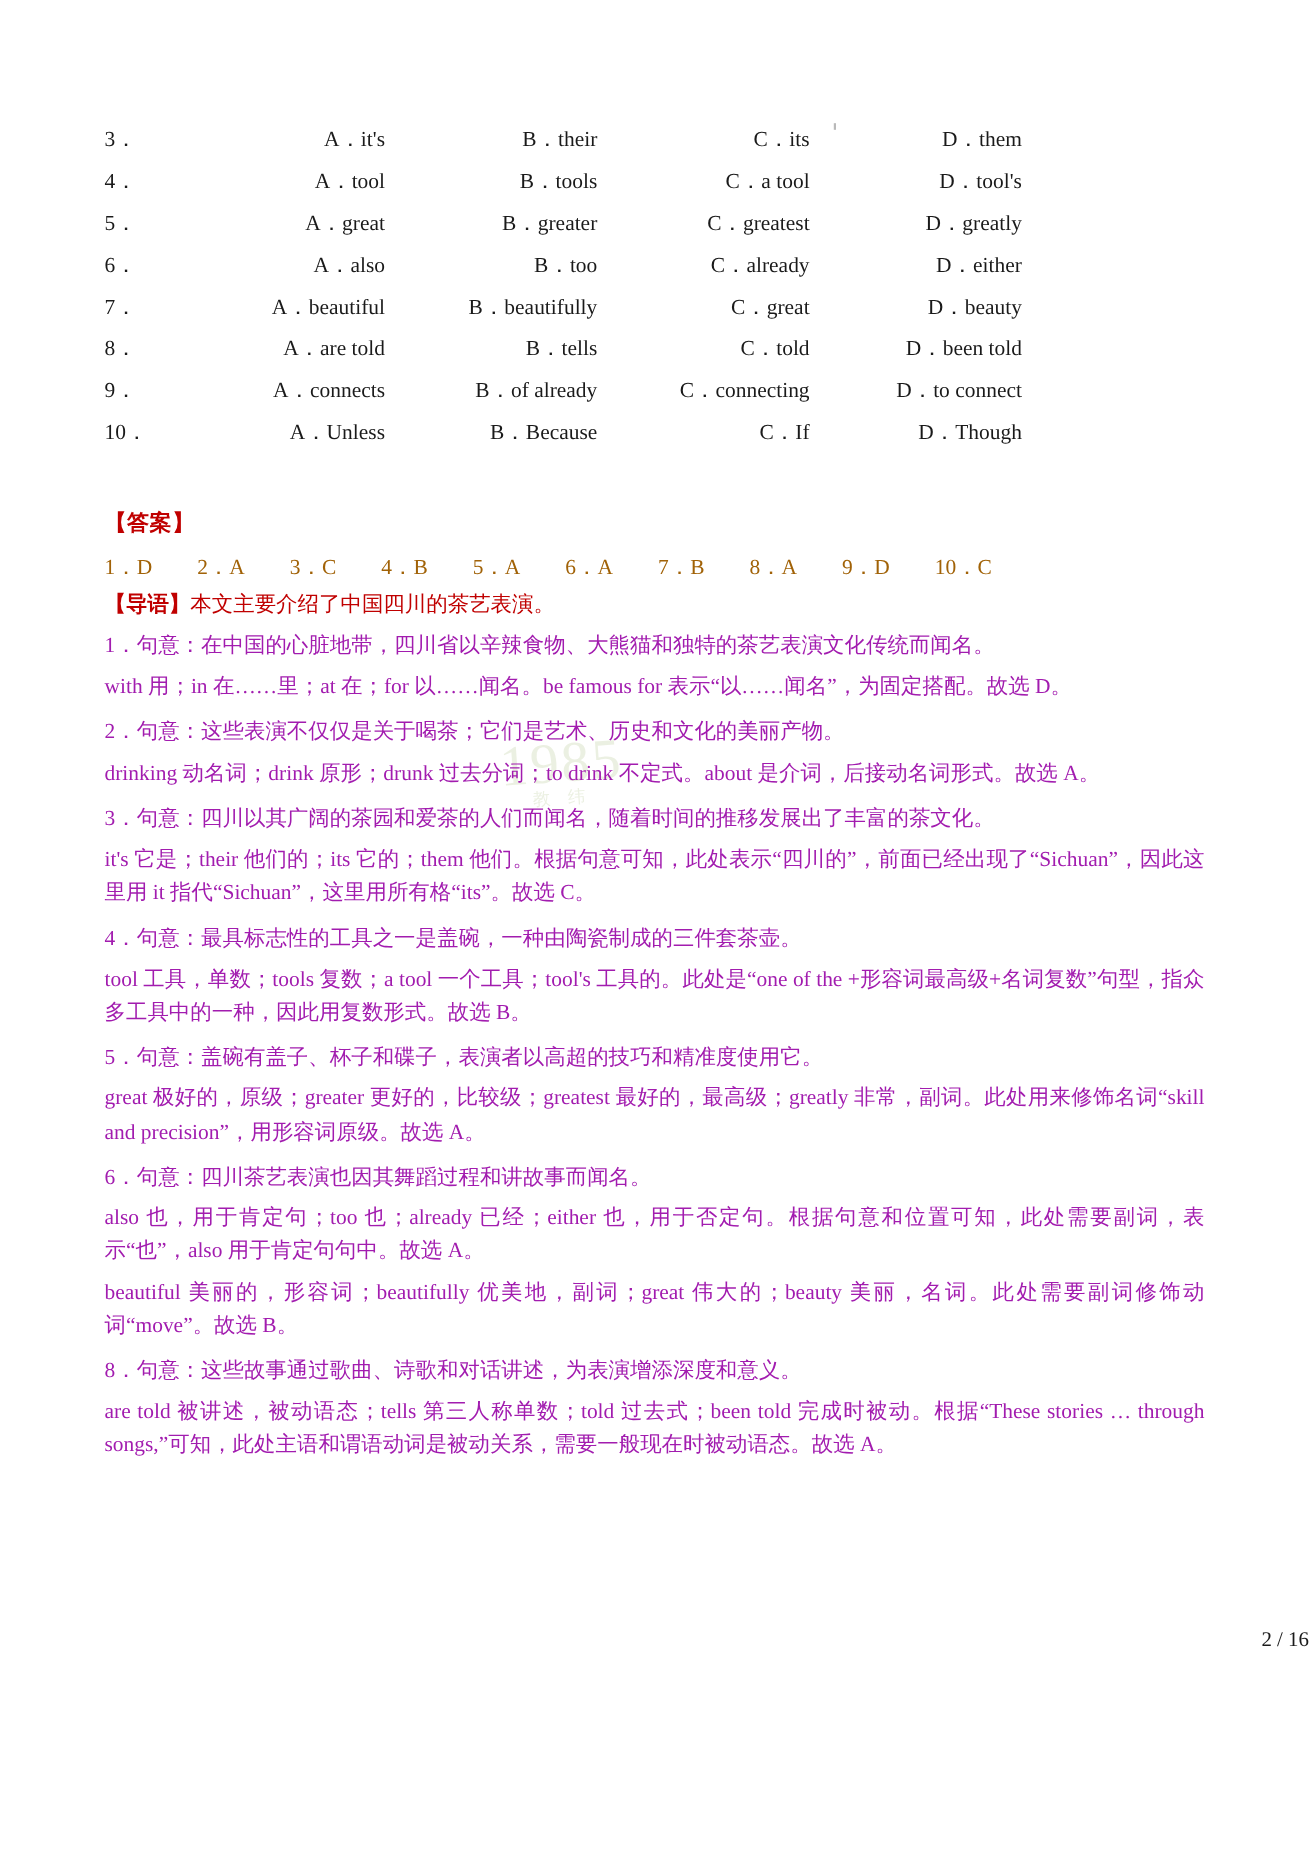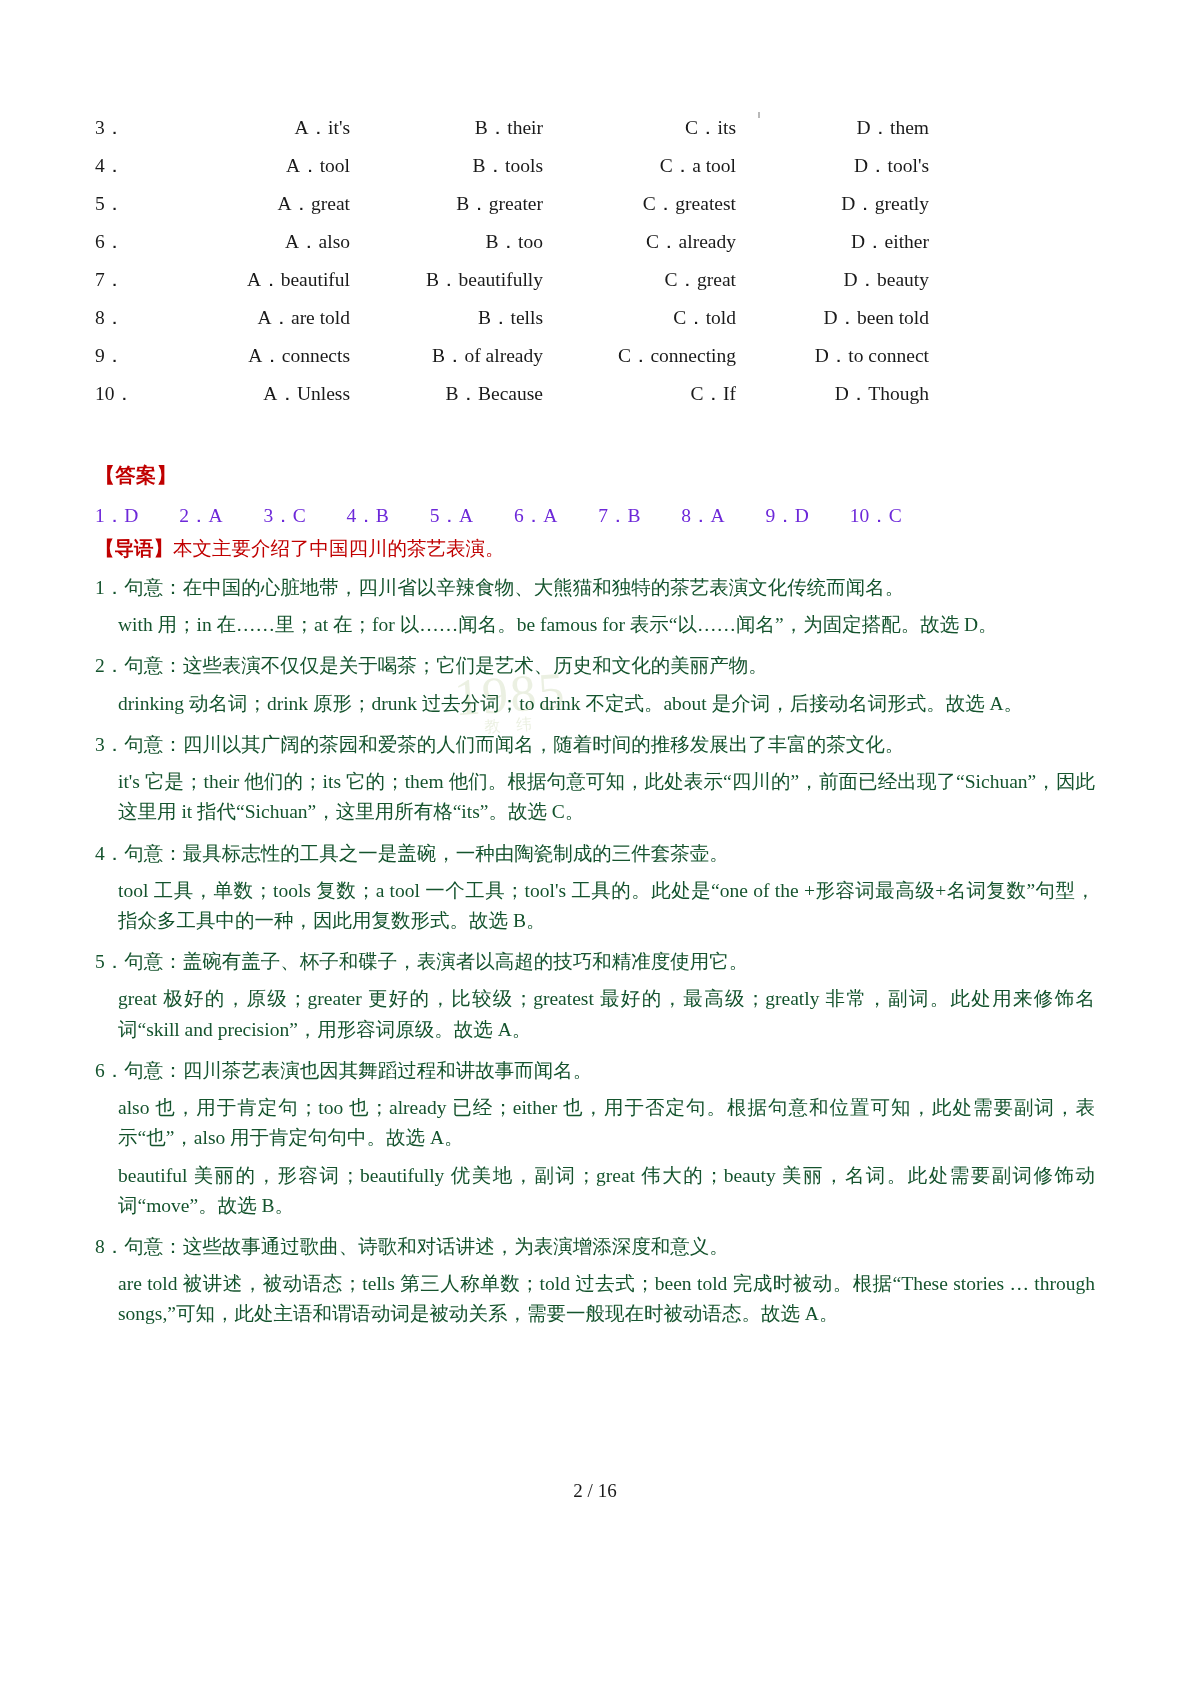--- a/index.html
+++ b/index.html
@@ -65,48 +65,48 @@
   .ans-header {
     margin-top: 40px;
     font-size: 20px;
     font-weight: bold;
     color: #c00000;
     letter-spacing: 0.5px;
   }
   .ans-line {
     margin-top: 13px;
     font-size: 19.5px;
-    color: #6d28d9;
+    color: #a16207;
     white-space: nowrap;
   }
   .ans-line .a-item {
     display: inline-block;
     margin-right: 36px;
   }
   .guide {
     margin-top: 6px;
     font-size: 19.5px;
     color: #c00000;
   }
   .guide b { font-weight: bold; }
   p.ex {
     margin: 0;
     margin-top: 11px;
     font-size: 19.5px;
     line-height: 1.55;
-    color: #14532d;
+    color: #a21caf;
     text-align: justify;
   }
-  p.ex.tight { margin-top: 7px; margin-left: 23px; }
+  p.ex.tight { margin-top: 7px; }
   .footer {
     position: absolute;
     left: 0;
     top: 1480px;
     width: 1190px;
-    text-align: center;
+    text-align: right;
     font-size: 19px;
     color: #1a1a1a;
     font-family: "Liberation Serif", serif;
   }
   .tick {
     position: absolute;
     left: 758px;
     top: 112px;
     width: 2px;
     height: 6px;

